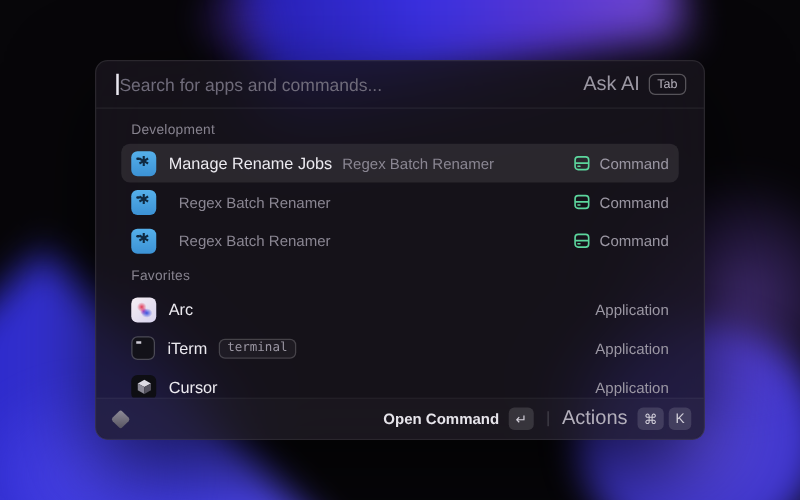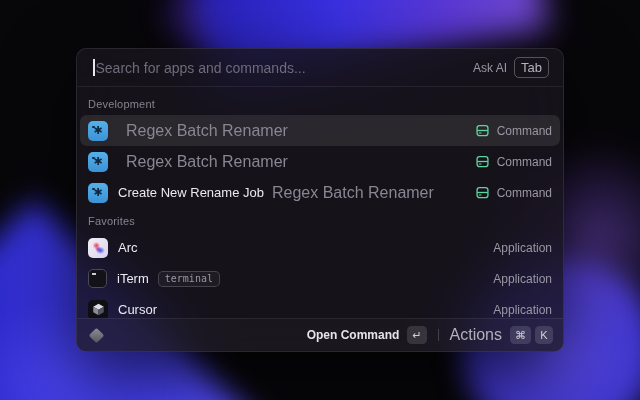--- a/index.html
+++ b/index.html
@@ -65,39 +65,39 @@
     border-bottom:1px solid rgba(255,255,255,0.07);
   }
   .caret { width:1.5px; height:17px; background:#e9e7ef; margin-right:1px; flex:0 0 auto; }
   .search-input {
     flex:1; background:transparent; border:none; outline:none;
     font-family:"Liberation Sans", sans-serif;
     font-size:14px; color:#fff; min-width:0;
   }
   .search-input::placeholder { color:#6f6b7a; }
   .askai { display:flex; align-items:center; gap:7px; flex:0 0 auto; }
-  .askai-label { font-size:12px; color:#9b97a3;text-align:center; }
+  .askai-label { font-size:16px; color:#9b97a3;text-align:center; }
   .keycap-outline {
-    font-size:13px; color:#b6b2be;
+    font-size:10px; color:#b6b2be;
     border:1px solid rgba(255,255,255,0.28); border-radius:5px;
     padding:1.5px 6px; line-height:1.2;
   }
 
   
-  .list { flex:1; padding:4px 3px 2px; overflow:hidden; }
+  .list { flex:1; padding:4px 20px 2px; overflow:hidden; }
   .section-header {
     font-size:11px; color:#87838f; padding:7px 8px 5px; letter-spacing:.2px;
   }
   .row {
     height:31px; display:flex; align-items:center;
     padding:0 8px; border-radius:7px;
   }
   .row.selected { background:rgba(255,255,255,0.09); }
   .row-title { font-size:13px; color:#eceaf0; font-weight:500; white-space:nowrap; }
-  .row-subtitle { font-size:16px; color:#8a8692; margin-left:8px; white-space:nowrap; }
+  .row-subtitle { font-size:12px; color:#8a8692; margin-left:8px; white-space:nowrap; }
   .row-right { margin-left:auto; display:flex; align-items:center; gap:7px; }
   .type-label { font-size:12px; color:#9b97a3; }
 
   .tag {
     font-family:"DejaVu Sans Mono", monospace;
     font-size:10px; color:#9b97a3;
     border:1px solid rgba(255,255,255,0.18);
     background:rgba(255,255,255,0.04);
     border-radius:5px; padding:1px 6px 2px; margin-left:9px;
   }
@@ -180,20 +180,21 @@
   </div>
 
   <div class="list">
 
     <div class="section-header">Development</div>
 
     <div class="row selected">
       <span class="app-icon icon-rename">
           <span class="star">✱</span>
         </span>
+      <span class="row-title">Manage Rename Jobs</span>
       <span class="row-subtitle">Regex Batch Renamer</span>
       <span class="row-right">
         <svg width="15" height="15" viewBox="0 0 16 16">
             <rect x="2.2" y="2.7" width="11.6" height="10.8" rx="2.6" fill="none" stroke="#5cd69d" stroke-width="1.4"></rect>
             <line x1="2.2" y1="8" x2="13.8" y2="8" stroke="#5cd69d" stroke-width="1.4"></line>
             <line x1="4.6" y1="10.6" x2="6.4" y2="10.6" stroke="#5cd69d" stroke-width="1.2" stroke-linecap="round"></line>
           </svg>
         <span class="type-label">Command</span>
       </span>
     </div>
@@ -210,21 +211,20 @@
             <line x1="4.6" y1="10.6" x2="6.4" y2="10.6" stroke="#5cd69d" stroke-width="1.2" stroke-linecap="round"></line>
           </svg>
         <span class="type-label">Command</span>
       </span>
     </div>
 
     <div class="row">
       <span class="app-icon icon-rename">
           <span class="star">✱</span>
         </span>
-      <span class="row-title">Create New Rename Job</span>
       <span class="row-subtitle">Regex Batch Renamer</span>
       <span class="row-right">
         <svg width="15" height="15" viewBox="0 0 16 16">
             <rect x="2.2" y="2.7" width="11.6" height="10.8" rx="2.6" fill="none" stroke="#5cd69d" stroke-width="1.4"></rect>
             <line x1="2.2" y1="8" x2="13.8" y2="8" stroke="#5cd69d" stroke-width="1.4"></line>
             <line x1="4.6" y1="10.6" x2="6.4" y2="10.6" stroke="#5cd69d" stroke-width="1.2" stroke-linecap="round"></line>
           </svg>
         <span class="type-label">Command</span>
       </span>
     </div>

